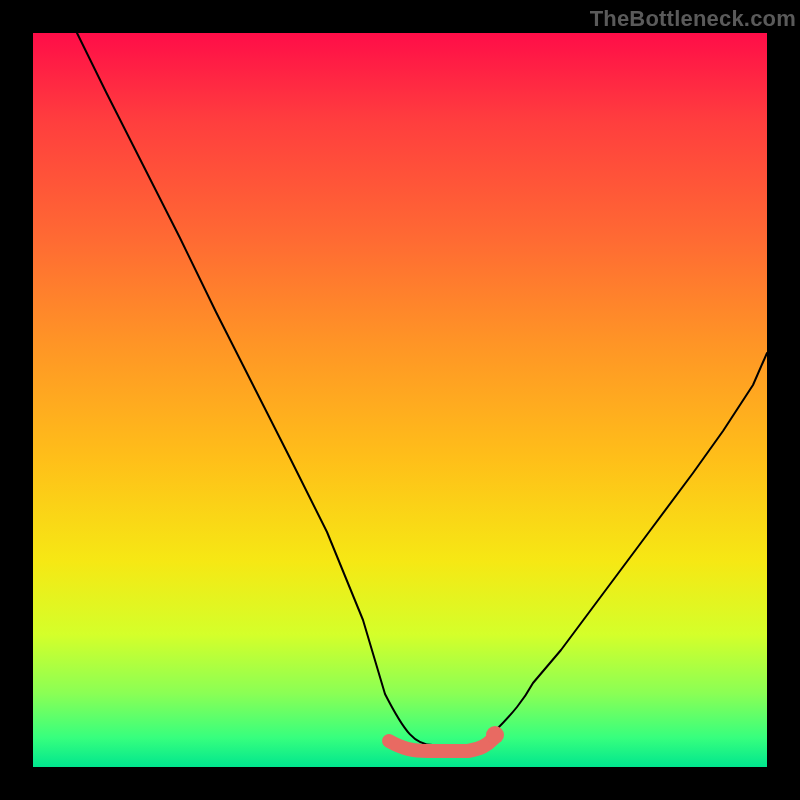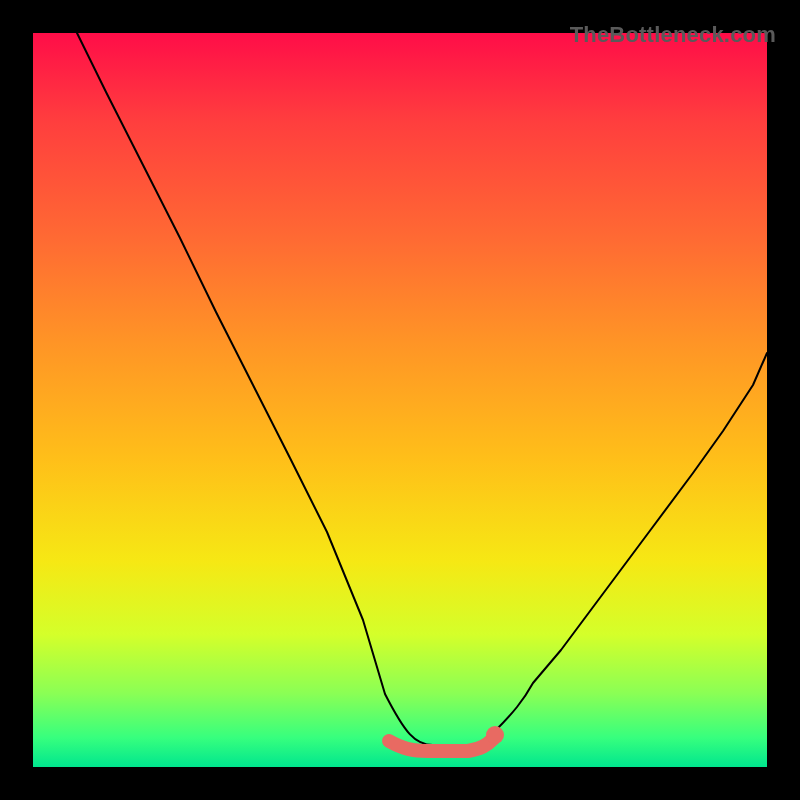--- a/index.html
+++ b/index.html
@@ -34,27 +34,26 @@
       #f6e814 72%,
       #d4ff2a 82%,
       #8aff55 90%,
       #37ff7e 96%,
       #00e68e 100%
     );
   }
   .watermark {
     position: absolute;
     top: 6px;
-    right: 24px;
+    right: 4px;
     color: #5a5a5a;
     font-size: 22px;
     font-weight: 600;
     letter-spacing: 0.2px;
     user-select: none;
-    margin-top: 16px;
   }
   svg.curve {
     position: absolute;
     left: 0;
     top: 0;
     width: 734px;
     height: 734px;
     overflow: visible;
   }
   .line-main {

